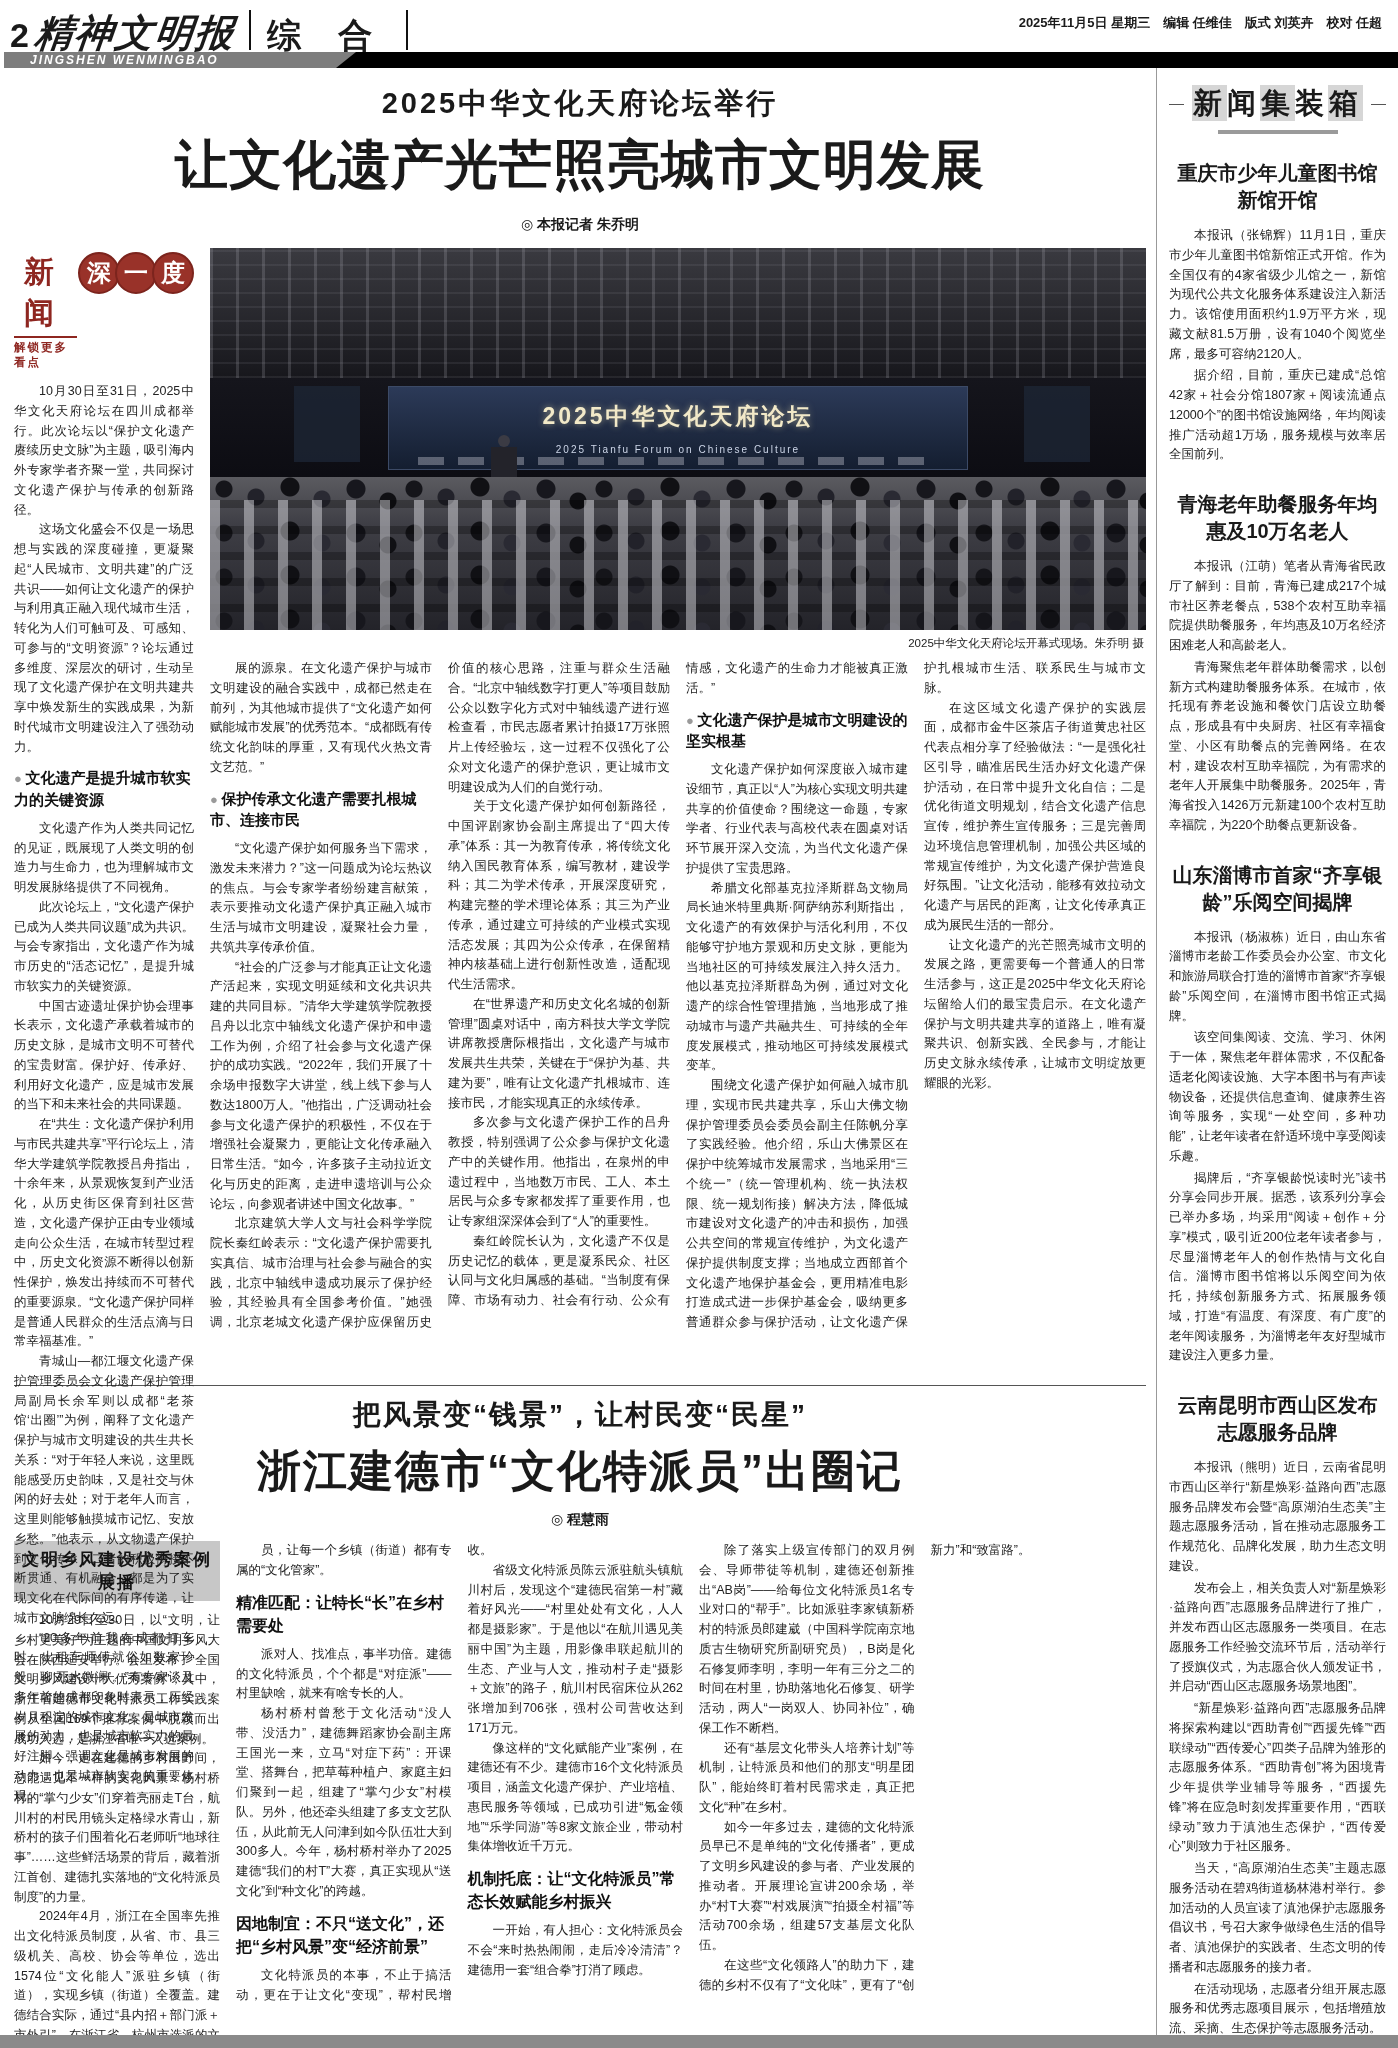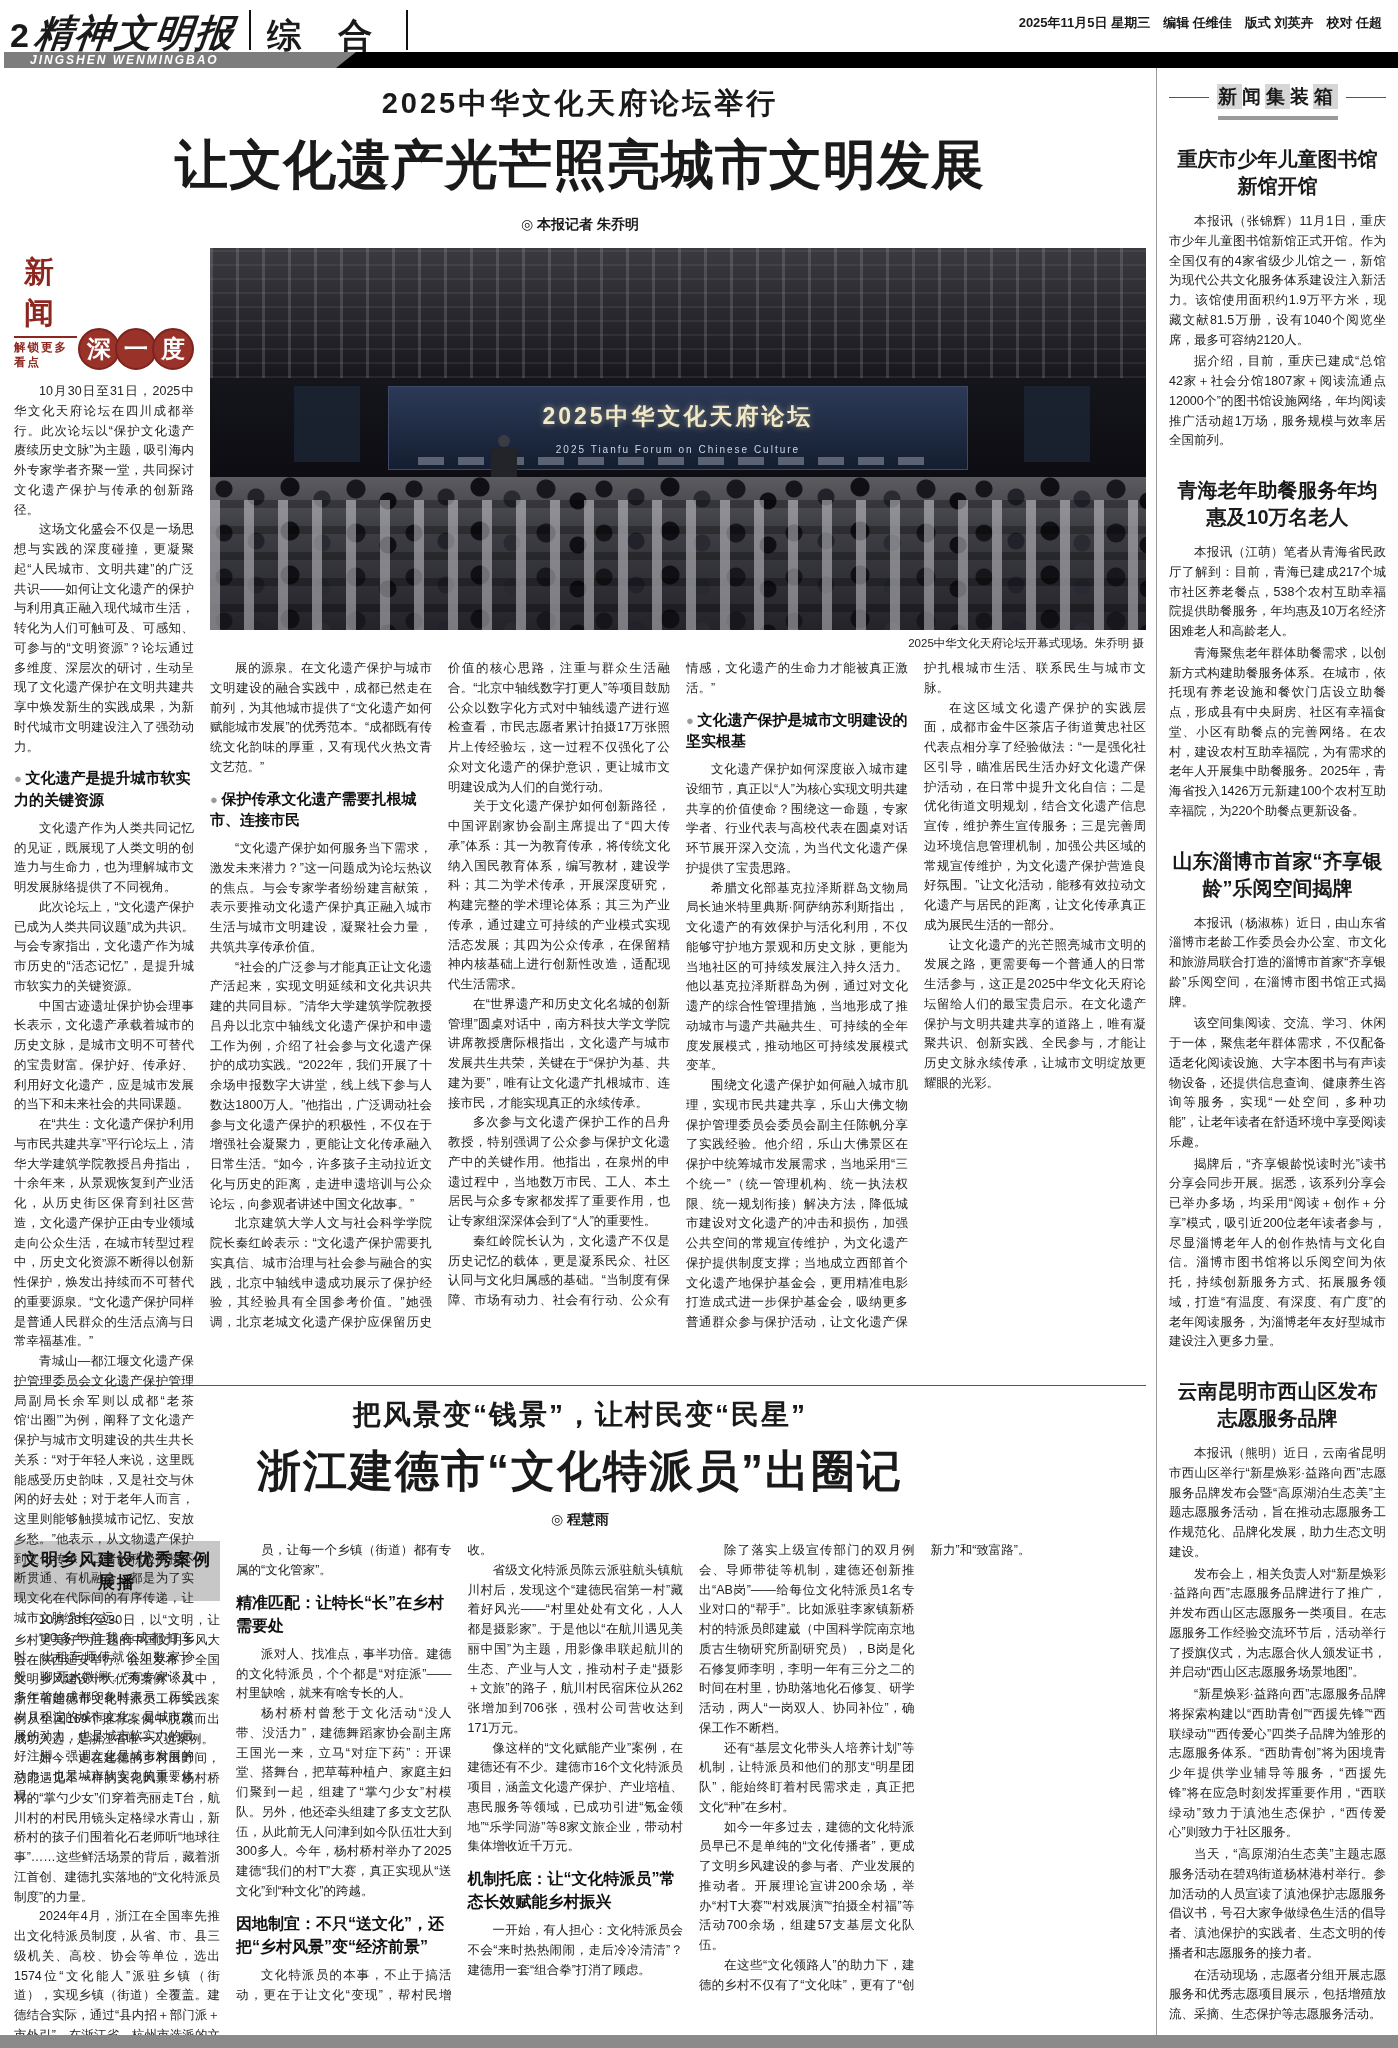--- a/index.html
+++ b/index.html
@@ -28,21 +28,21 @@
   .left-main { width:1156px; padding:0 10px 0 14px; }
   .sidebar { flex:1; border-left:1px solid #999; padding:6px 12px 0 12px; }
   
   .main-article { height:1318px; border-bottom:1px solid #555; position:relative; }
   .kicker { text-align:center; font-size:29px; font-weight:600; letter-spacing:3px; padding-top:16px; }
   .main-title { text-align:center; font-size:53px; font-weight:900; letter-spacing:1px; margin-top:6px; }
   .byline { text-align:center; font-size:14px; font-weight:bold; margin-top:14px; }
   .article-body { display:flex; gap:16px; margin-top:14px; }
   .intro-col { width:180px; flex:none; }
   
-  .badge { display:flex; align-items:flex-end; margin:4px 0 12px 0; }
+  .badge { display:flex; align-items:flex-start; margin:4px 0 12px 0; }
   .badge-left { margin-right:6px; }
   .badge-xinwen { color:#8e2620; font-size:30px; font-weight:900; letter-spacing:3px;
     border-bottom:2px solid #8e2620; padding:0 4px 2px 10px; }
   .badge-sub { color:#8e2620; font-size:11.5px; font-weight:bold; letter-spacing:2px; margin-top:2px; }
   .badge-circles { display:flex; align-items:center; }
   .badge-circle { width:42px; height:42px; border-radius:50%; background:#993229; color:#fff;
     font-size:24px; font-weight:900; display:flex; align-items:center; justify-content:center;
     margin-left:-5px; border:2px solid #7c241d; }
   
   .para { font-size:12.5px; line-height:1.58; text-align:justify; text-indent:2em; color:#222; }
@@ -91,21 +91,21 @@
   .bottom-body { display:flex; gap:16px; margin-top:12px; }
   .case-box { width:206px; flex:none; }
   .case-box-header { background:#c7c7c7; color:#111; font-family:"Liberation Serif","DejaVu Serif",serif;
     font-weight:900; font-size:17px; letter-spacing:2px; text-align:center; padding:7px 2px; margin-bottom:10px; }
   .bottom-columns { flex:1; height:470px; column-count:4; column-gap:16px; column-fill:auto; }
   .bottom-columns .flow-subhead { font-size:16px; }
   
   .sidebar-header { display:flex; align-items:center; margin-top:10px; }
   .sidebar-header .line { flex:1; height:1px; background:#555; }
   .sidebar-header-title { font-family:"Liberation Serif","DejaVu Serif",serif; font-weight:900;
-    font-size:19px; letter-spacing:4px; padding:0 8px; white-space:nowrap; }
+    font-size:29px; letter-spacing:4px; padding:0 8px; white-space:nowrap; }
   .sidebar-header-title span.blk { background:#d6d6d6; padding:2px 1px; }
   .sidebar-underline { width:120px; height:4px; background:#9a9a9a; margin:6px auto 0 auto; }
   .sidebar-article { margin-top:26px; }
   .sidebar-article-title { text-align:center; font-size:20px; font-weight:900; line-height:1.35; margin-bottom:12px; }
   .sidebar-article .para { margin-bottom:2px; }
   
   .footer-bar { position:absolute; left:0; right:0; bottom:0; height:13px; background:#8a8a8a; }
 </style>
 </head>
 <body>

